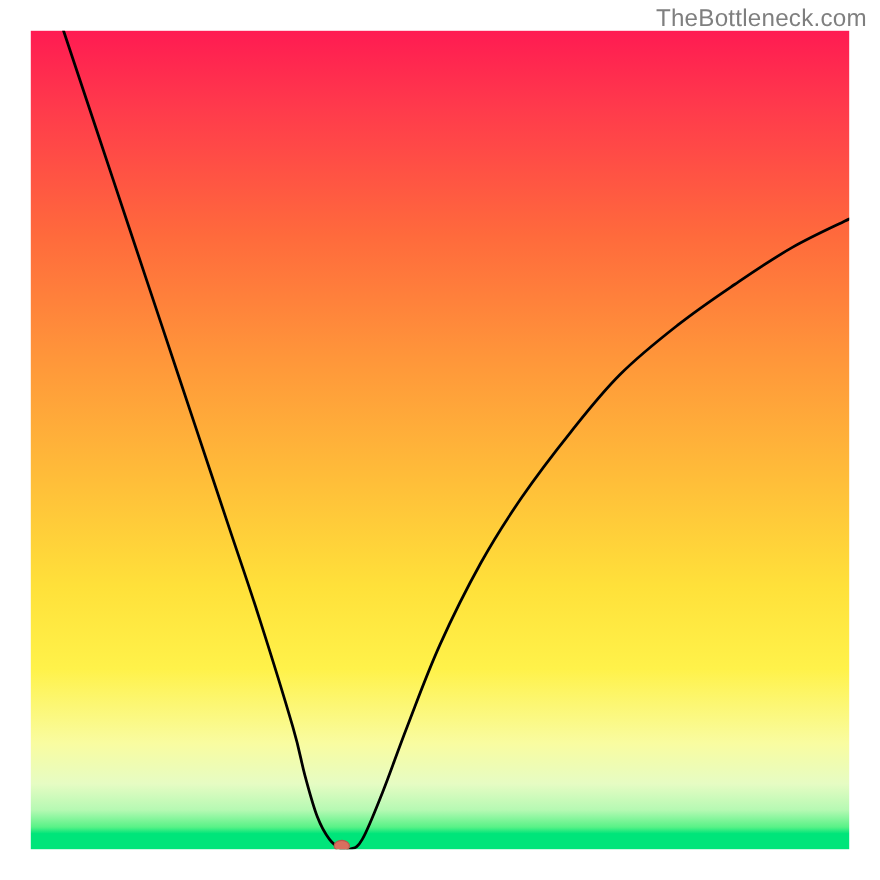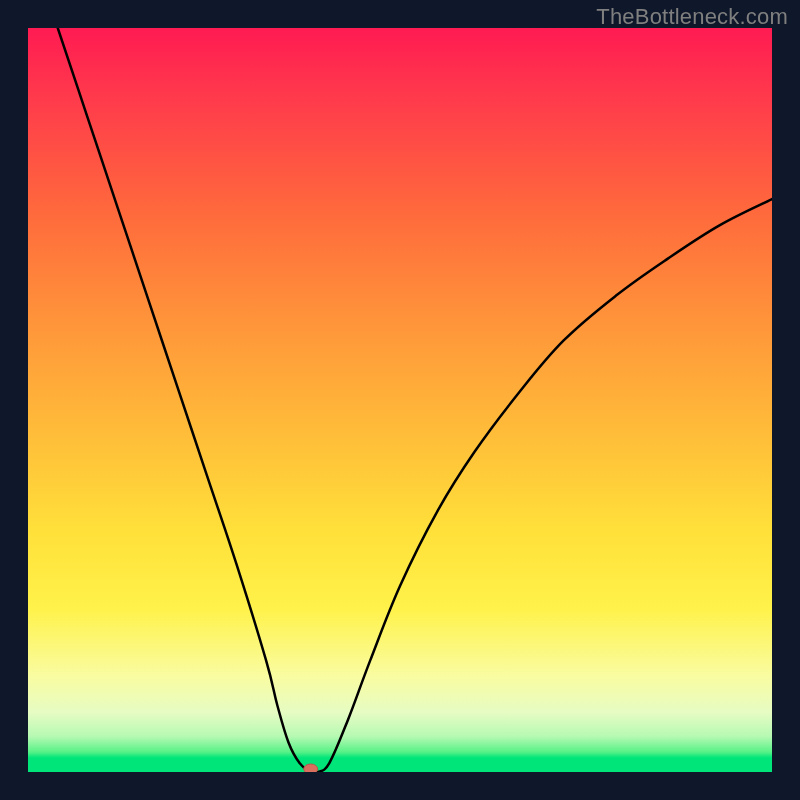--- a/index.html
+++ b/index.html
@@ -8,21 +8,21 @@
     width: 800px;
     height: 800px;
     overflow: hidden;
     background: #000;
     font-family: Arial, Helvetica, sans-serif;
   }
   .frame {
     position: relative;
     width: 800px;
     height: 800px;
-    background: #0f172a;
+    background: #ffffff;
   }
   .plot-area {
     position: absolute;
     left: 28px;
     top: 28px;
     width: 744px;
     height: 744px;
     
     background: linear-gradient(
       to bottom,

